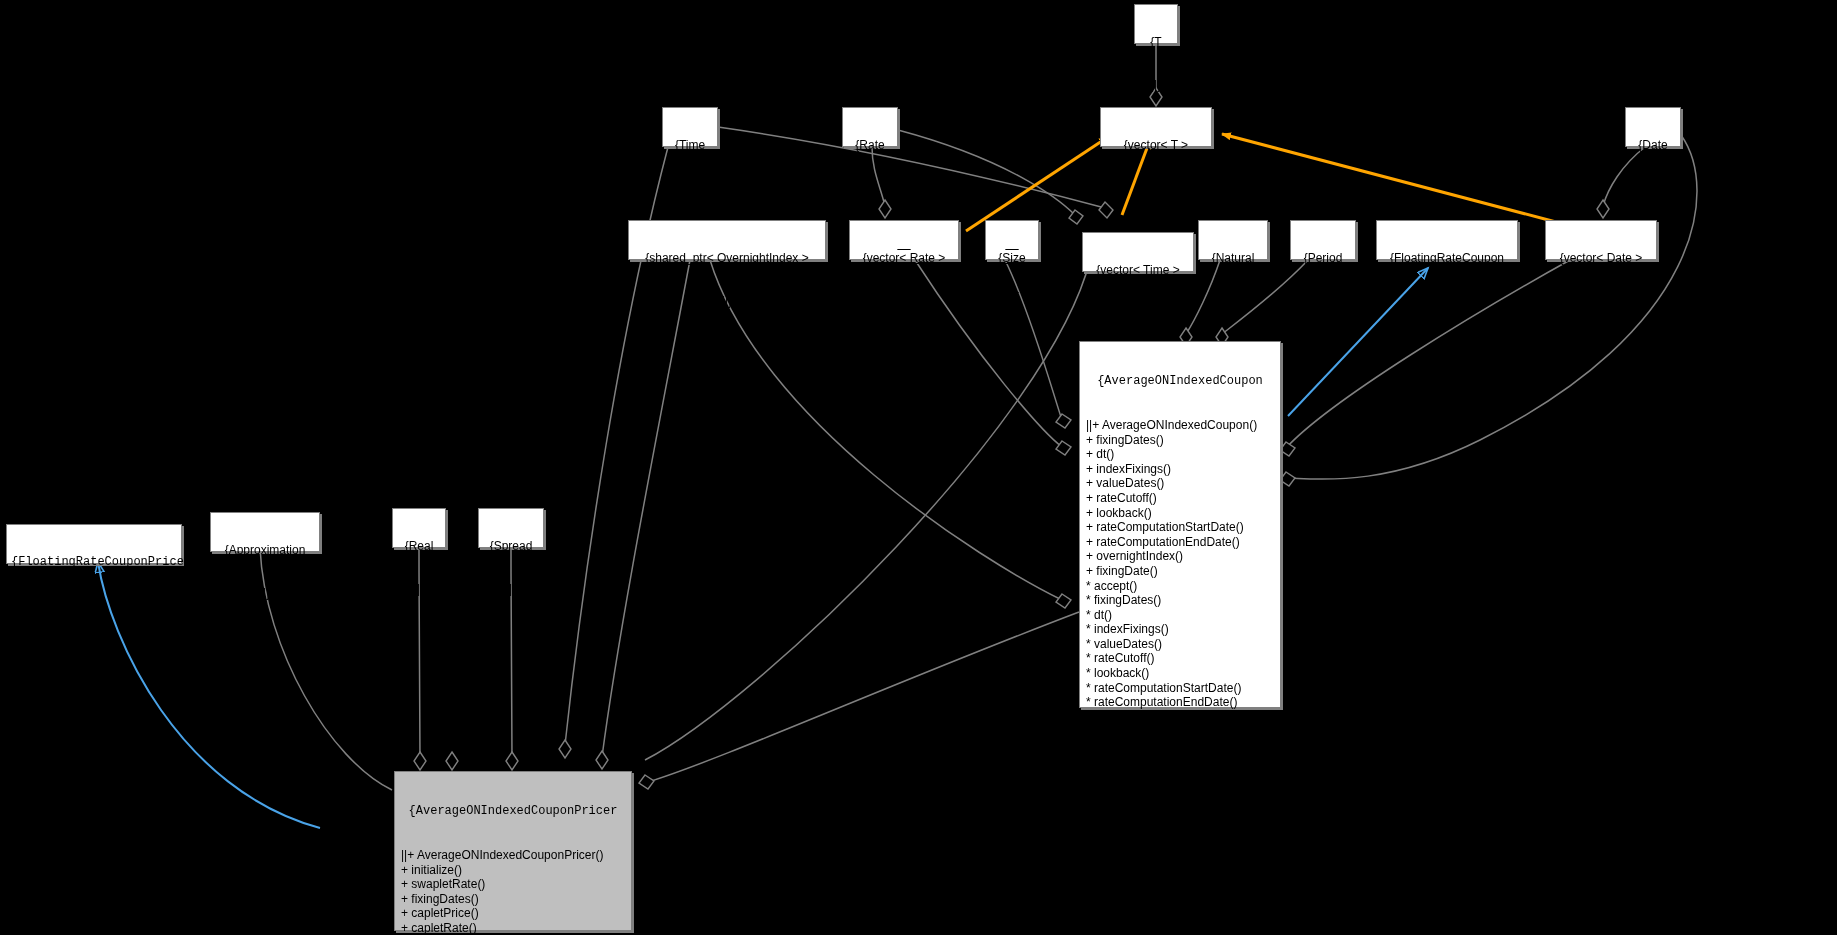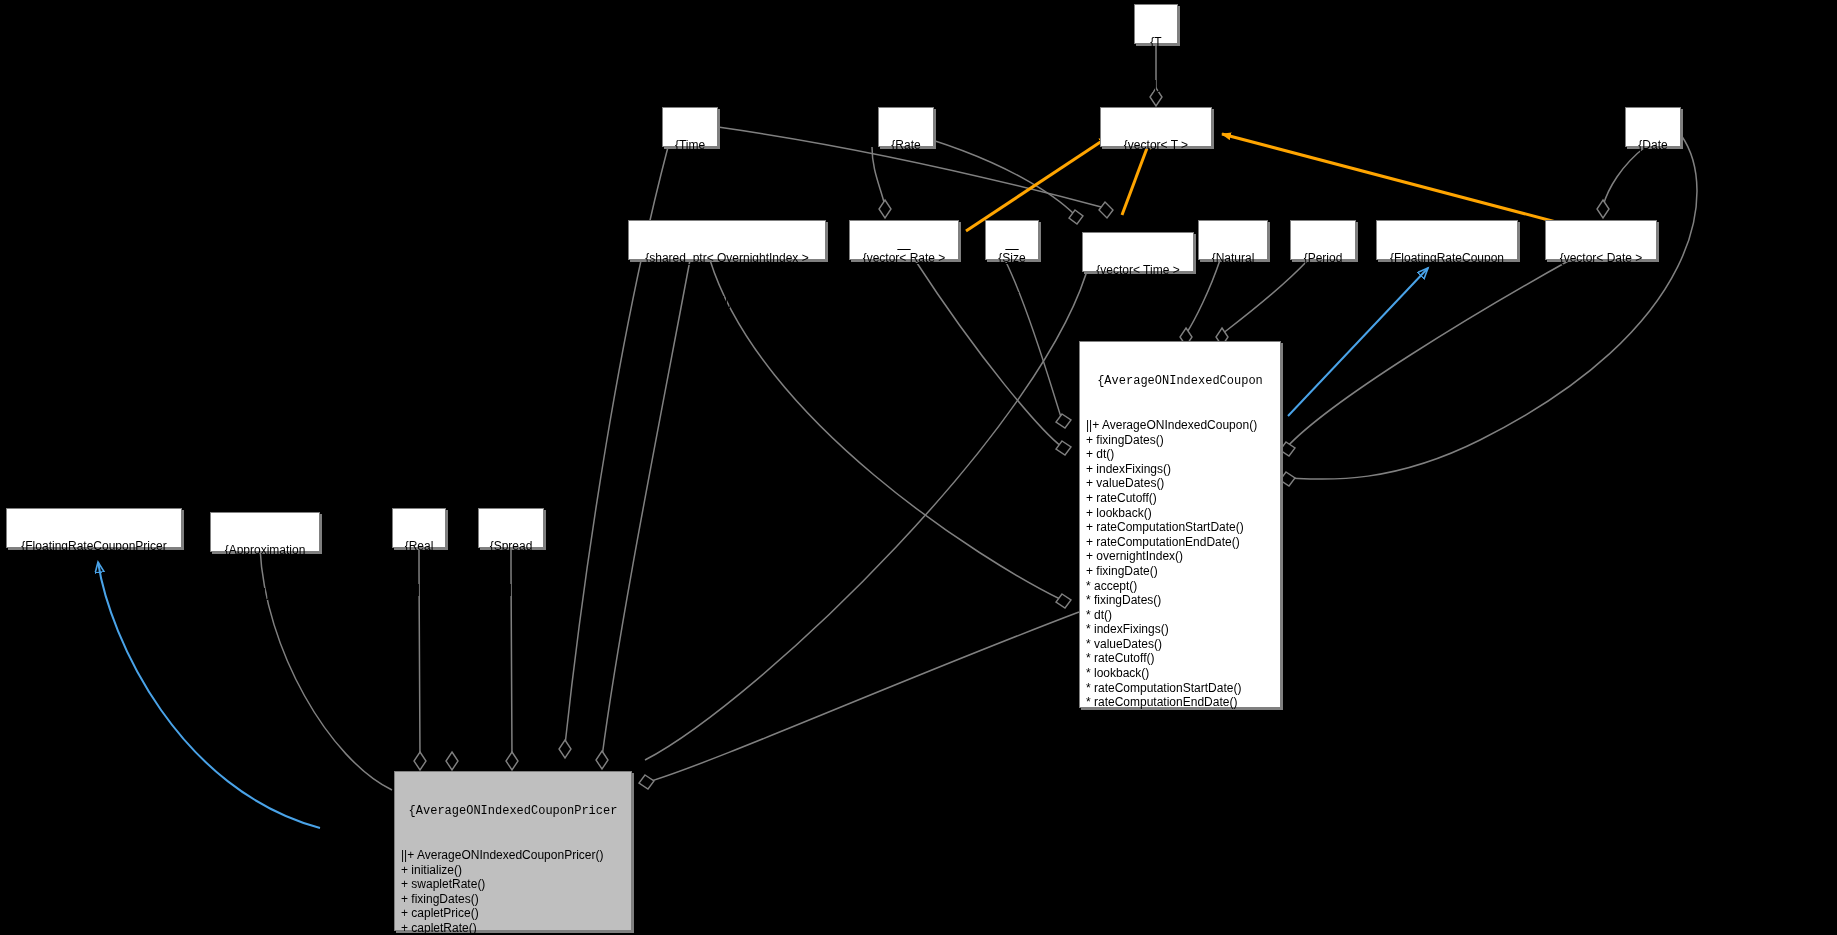--- a/index.html
+++ b/index.html
@@ -133,21 +133,21 @@
   <div class="node" style="left:1100px;top:107px;width:112px;height:40px;">
     <span class="ln">{vector&lt; T &gt;</span>
     <span class="ln">||}</span>
   </div>
 
   <div class="node" style="left:662px;top:107px;width:56px;height:40px;">
     <span class="ln">{Time</span>
     <span class="ln">||}</span>
   </div>
 
-  <div class="node" style="left:842px;top:107px;width:56px;height:40px;margin-left:36px;">
+  <div class="node" style="left:842px;top:107px;width:56px;height:40px;">
     <span class="ln">{Rate</span>
     <span class="ln">||}</span>
   </div>
 
   <div class="node" style="left:1625px;top:107px;width:56px;height:40px;">
     <span class="ln">{Date</span>
     <span class="ln">||}</span>
   </div>
 
   <div class="node" style="left:628px;top:220px;width:198px;height:40px;">
@@ -183,21 +183,21 @@
   <div class="node" style="left:1376px;top:220px;width:142px;height:40px;">
     <span class="ln">{FloatingRateCoupon</span>
     <span class="ln">||}</span>
   </div>
 
   <div class="node" style="left:1545px;top:220px;width:112px;height:40px;">
     <span class="ln">{vector&lt; Date &gt;</span>
     <span class="ln">||}</span>
   </div>
 
-  <div class="node" style="left:6px;top:508px;width:176px;height:40px;">
+  <div class="node" style="left:6px;top:524px;width:176px;height:40px;font-family:Liberation Mono, monospace;">
     <span class="ln">{FloatingRateCouponPricer</span>
     <span class="ln">||}</span>
   </div>
 
   <div class="node" style="left:210px;top:512px;width:110px;height:40px;">
     <span class="ln">{Approximation</span>
     <span class="ln">||}</span>
   </div>
 
   <div class="node" style="left:392px;top:508px;width:54px;height:40px;">

